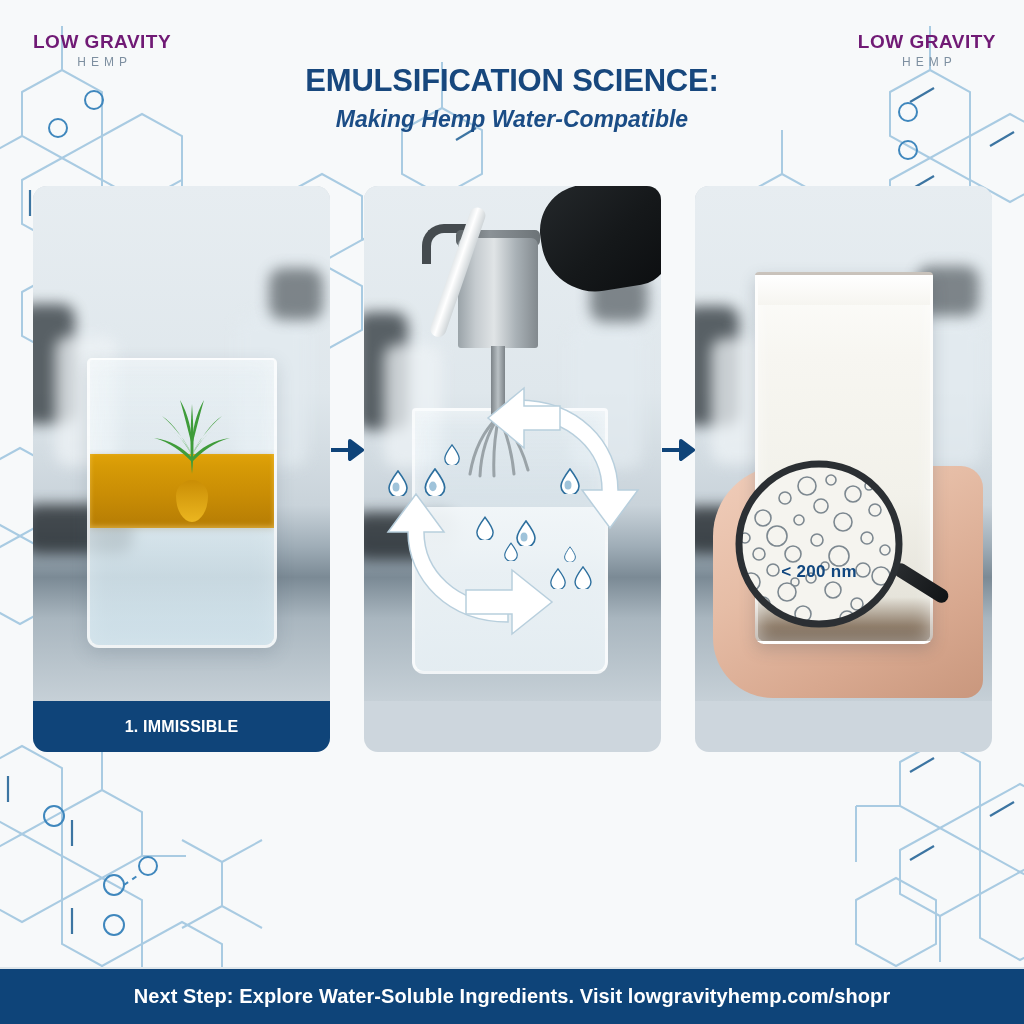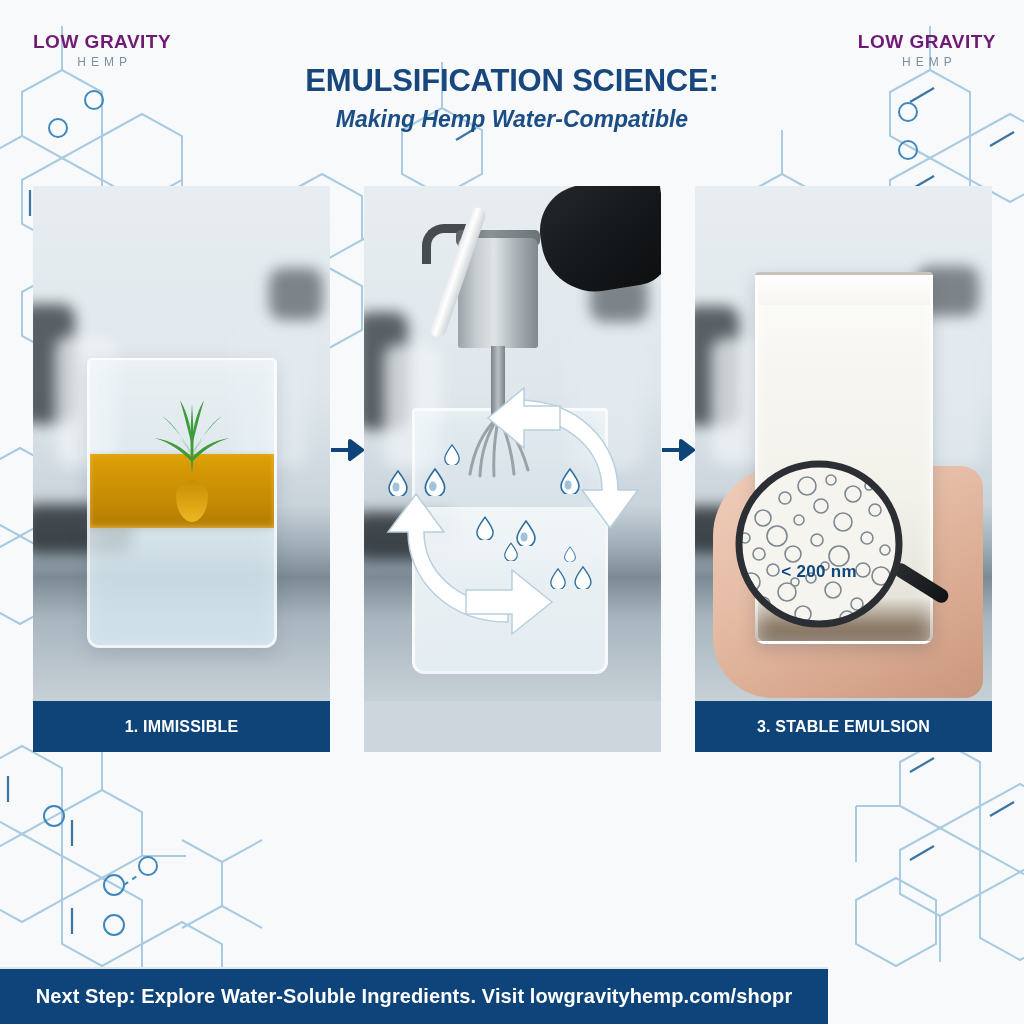--- a/index.html
+++ b/index.html
@@ -40,21 +40,21 @@
     font-size:23px; font-weight:bold; color:#1b4d86;
     margin-top:9px; line-height:1.1;font-style:italic;
   }
 
   
   #panels {
     position:absolute; left:33px; top:186px;
     width:960px; height:566px; z-index:3;
     display:flex; align-items:stretch;
   }
-  .panel { position:relative; width:297px; height:566px; overflow:hidden; background:#cdd6dd; }
+  .panel { position:relative; width:297px; height:566px; overflow:hidden; background:#cdd6dd;border-radius:14px; }
   .panel-gap { width:34px; flex:0 0 34px; position:relative; }
 
   .photo { position:absolute; left:0; top:0; width:100%; height:515px; overflow:hidden; }
   .caption-bar {
     position:absolute; left:0; bottom:0; width:100%; height:51px;
     background:#0f4479; display:flex; align-items:center; justify-content:center;
   }
   .caption-text {
     color:#ffffff; font-size:16px; font-weight:bold; letter-spacing:.2px; white-space:nowrap;
   }
@@ -180,21 +180,21 @@
     border-radius:7px; transform:rotate(32deg); z-index:3;
   }
   #nm-label {
     position:absolute; left:0; top:104px; width:172px; text-align:center;
     font-size:17px; font-weight:bold; color:#11477f; letter-spacing:.3px;
     z-index:6; white-space:nowrap;
   }
 
   
   #footer-bar {
-    position:absolute; left:0; bottom:0; width:828px; height:57px;
+    position:absolute; left:0; bottom:0; width:1024px; height:57px;
     background:#0e4479; z-index:6;
     display:flex; align-items:center; justify-content:center;
     border-top:2px solid #dfe6ea;
   }
   #footer-text {
     color:#ffffff; font-size:20px; font-weight:bold; letter-spacing:.1px; white-space:nowrap;
   }
 </style>
 </head>
 <body>
@@ -482,21 +482,18 @@
             <circle cx="12" cy="80" r="5"></circle>
             <circle cx="158" cy="136" r="6"></circle>
           <circle cx="92" cy="108" r="4"></circle>
             <circle cx="62" cy="124" r="4"></circle>
             <circle cx="136" cy="28" r="4"></circle>
         </g>
         <circle cx="86" cy="86" r="80" fill="none" stroke="#2b2f33" stroke-width="7"></circle>
       </svg>
       <div id="nm-label" style="left:38px;top:376px;width:172px;">&lt; 200 nm</div>
     </div>
-    <div class="caption-bar">
-      <span class="caption-text">3. STABLE EMULSION</span>
-    </div>
   </div>
 </div>
 
 <div id="footer-bar">
   <span id="footer-text">Next Step: Explore Water-Soluble Ingredients. Visit lowgravityhemp.com/shopr</span>
 </div>
 
 </body></html>

